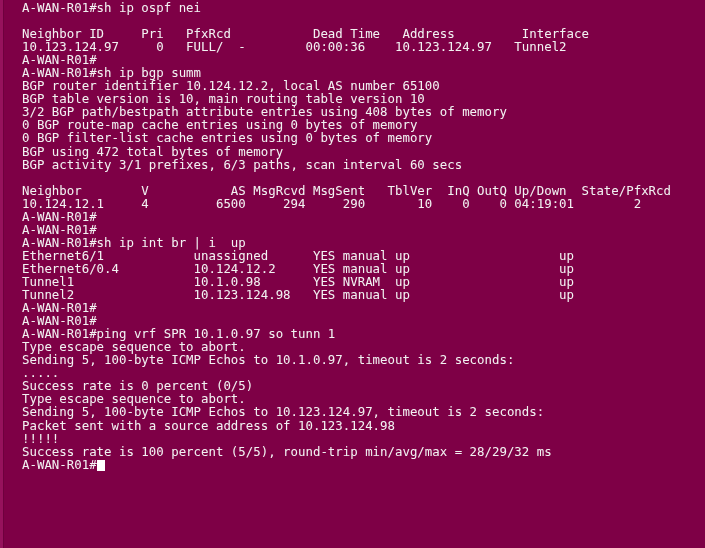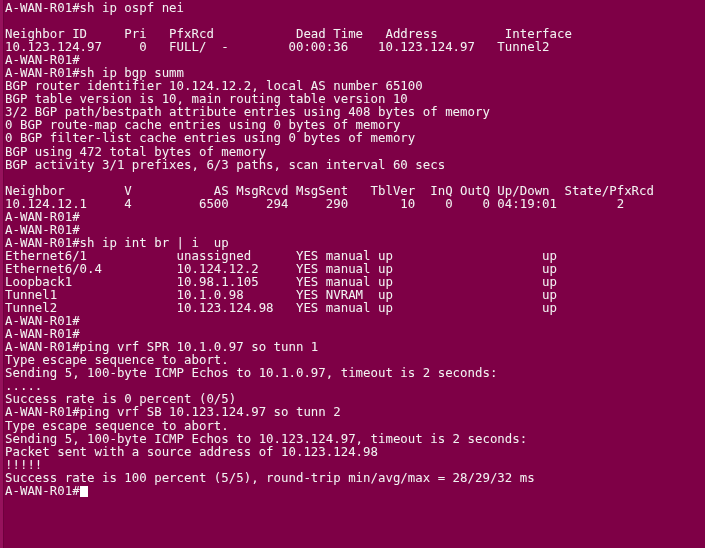--- a/index.html
+++ b/index.html
@@ -38,20 +38,21 @@
     left: 3px;
     top: 0;
     width: 1px;
     height: 548px;
     background: #6e003d;
   }
 
   #screen {
     position: relative;
     z-index: 2;
+    padding-left: 17px;
   }
 
   .line {
     display: block;
     height: 13.05px;
     line-height: 13.05px;
     font-size: 12.4px;
     color: #f2f2f2;
     white-space: pre;
     letter-spacing: 0px;
@@ -91,31 +92,29 @@
     <span class="line">BGP using 472 total bytes of memory</span>
     <span class="line">BGP activity 3/1 prefixes, 6/3 paths, scan interval 60 secs</span>
     <span class="line blank"></span>
     <span class="line">Neighbor        V           AS MsgRcvd MsgSent   TblVer  InQ OutQ Up/Down  State/PfxRcd</span>
     <span class="line">10.124.12.1     4         6500     294     290       10    0    0 04:19:01        2</span>
     <span class="line">A-WAN-R01#</span>
     <span class="line">A-WAN-R01#</span>
     <span class="line">A-WAN-R01#sh ip int br | i  up</span>
     <span class="line">Ethernet6/1            unassigned      YES manual up                    up</span>
     <span class="line">Ethernet6/0.4          10.124.12.2     YES manual up                    up</span>
-    <span class="line">Loopback1              10.98.1.105     YES manual up                    up</span>
     <span class="line">Tunnel1                10.1.0.98       YES NVRAM  up                    up</span>
     <span class="line">Tunnel2                10.123.124.98   YES manual up                    up</span>
     <span class="line">A-WAN-R01#</span>
     <span class="line">A-WAN-R01#</span>
     <span class="line">A-WAN-R01#ping vrf SPR 10.1.0.97 so tunn 1</span>
     <span class="line">Type escape sequence to abort.</span>
     <span class="line">Sending 5, 100-byte ICMP Echos to 10.1.0.97, timeout is 2 seconds:</span>
     <span class="line">.....</span>
     <span class="line">Success rate is 0 percent (0/5)</span>
-    <span class="line">A-WAN-R01#ping vrf SB 10.123.124.97 so tunn 2</span>
     <span class="line">Type escape sequence to abort.</span>
     <span class="line">Sending 5, 100-byte ICMP Echos to 10.123.124.97, timeout is 2 seconds:</span>
     <span class="line">Packet sent with a source address of 10.123.124.98</span>
     <span class="line">!!!!!</span>
     <span class="line">Success rate is 100 percent (5/5), round-trip min/avg/max = 28/29/32 ms</span>
 
     <span class="line"><span>A-WAN-R01#</span><span class="cursor"></span></span>
 
   </div>
 </div>

